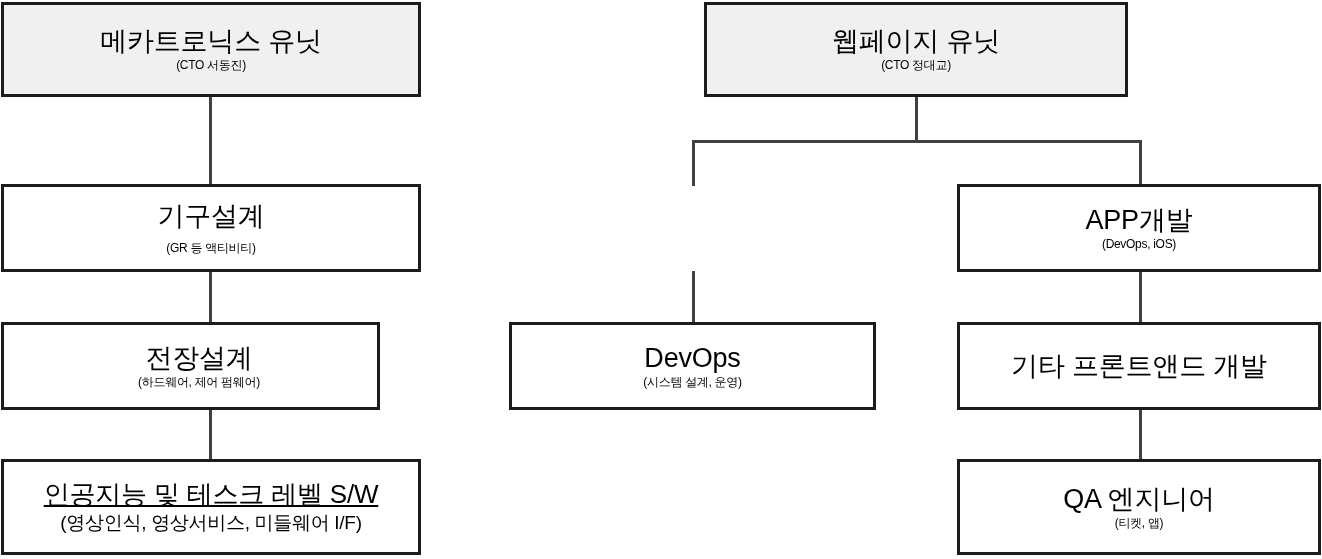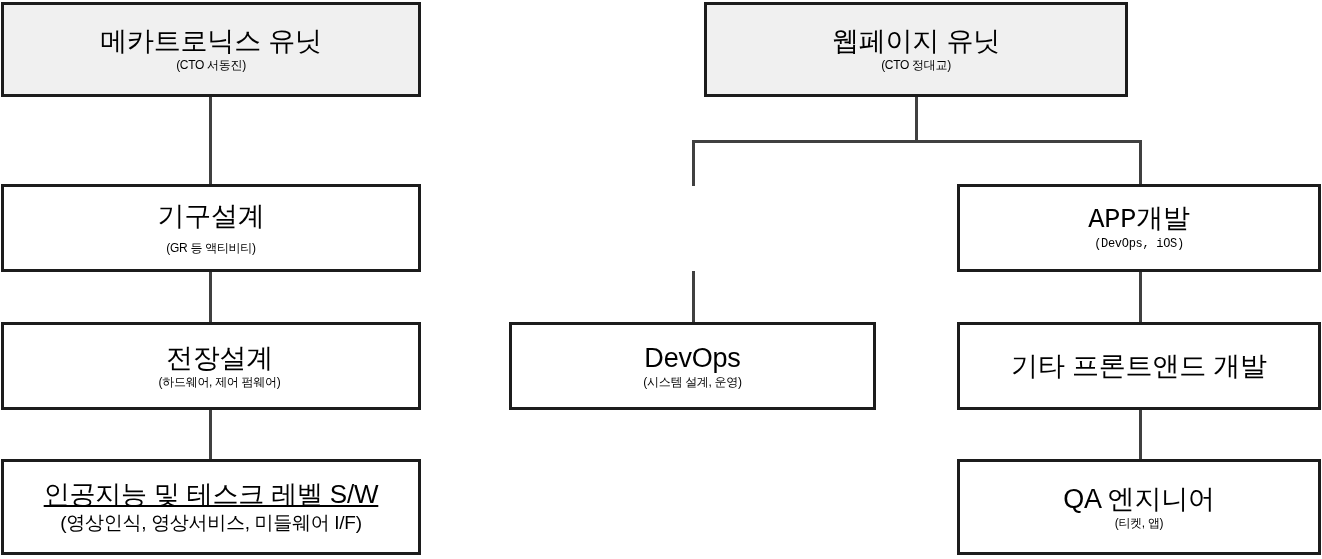--- a/index.html
+++ b/index.html
@@ -91,42 +91,42 @@
   <div class="node unit" style="left:1px; top:2px; width:420px; height:95px;">
     <div class="title">메카트로닉스 유닛</div>
     <div class="subtitle">(CTO 서동진)</div>
   </div>
 
   <div class="node" style="left:1px; top:184px; width:420px; height:88px;gap:8px;">
     <div class="title">기구설계</div>
     <div class="subtitle">(GR 등 액티비티)</div>
   </div>
 
-  <div class="node" style="left:1px; top:322px; width:420px; height:88px;padding-left:17px;">
+  <div class="node" style="left:1px; top:322px; width:379px; height:88px;padding-left:17px;">
     <div class="title">전장설계</div>
     <div class="subtitle">(하드웨어, 제어 펌웨어)</div>
   </div>
 
   <div class="node tight" style="left:1px; top:459px; width:420px; height:96px;">
     <div class="title">인공지능 및 테스크 레벨 S/W</div>
     <div class="subtitle">(영상인식, 영상서비스, 미들웨어 I/F)</div>
   </div>
 
   <div class="node unit" style="left:704px; top:2px; width:424px; height:95px;">
     <div class="title">웹페이지 유닛</div>
     <div class="subtitle">(CTO 정대교)</div>
   </div>
 
 
   <div class="node" style="left:509px; top:322px; width:367px; height:88px;">
     <div class="title">DevOps</div>
     <div class="subtitle">(시스템 설계, 운영)</div>
   </div>
 
-  <div class="node" style="left:957px; top:184px; width:364px; height:88px;font-family:Liberation Mono, monospace;">
+  <div class="node" style="left:957px; top:184px; width:364px; height:88px;">
     <div class="title">APP개발</div>
     <div class="subtitle">(DevOps, iOS)</div>
   </div>
 
   <div class="node" style="left:957px; top:322px; width:364px; height:88px;">
     <div class="title">기타 프론트앤드 개발</div>
   </div>
 
   <div class="node" style="left:957px; top:459px; width:364px; height:96px;text-align:center;">
     <div class="title">QA 엔지니어</div>

